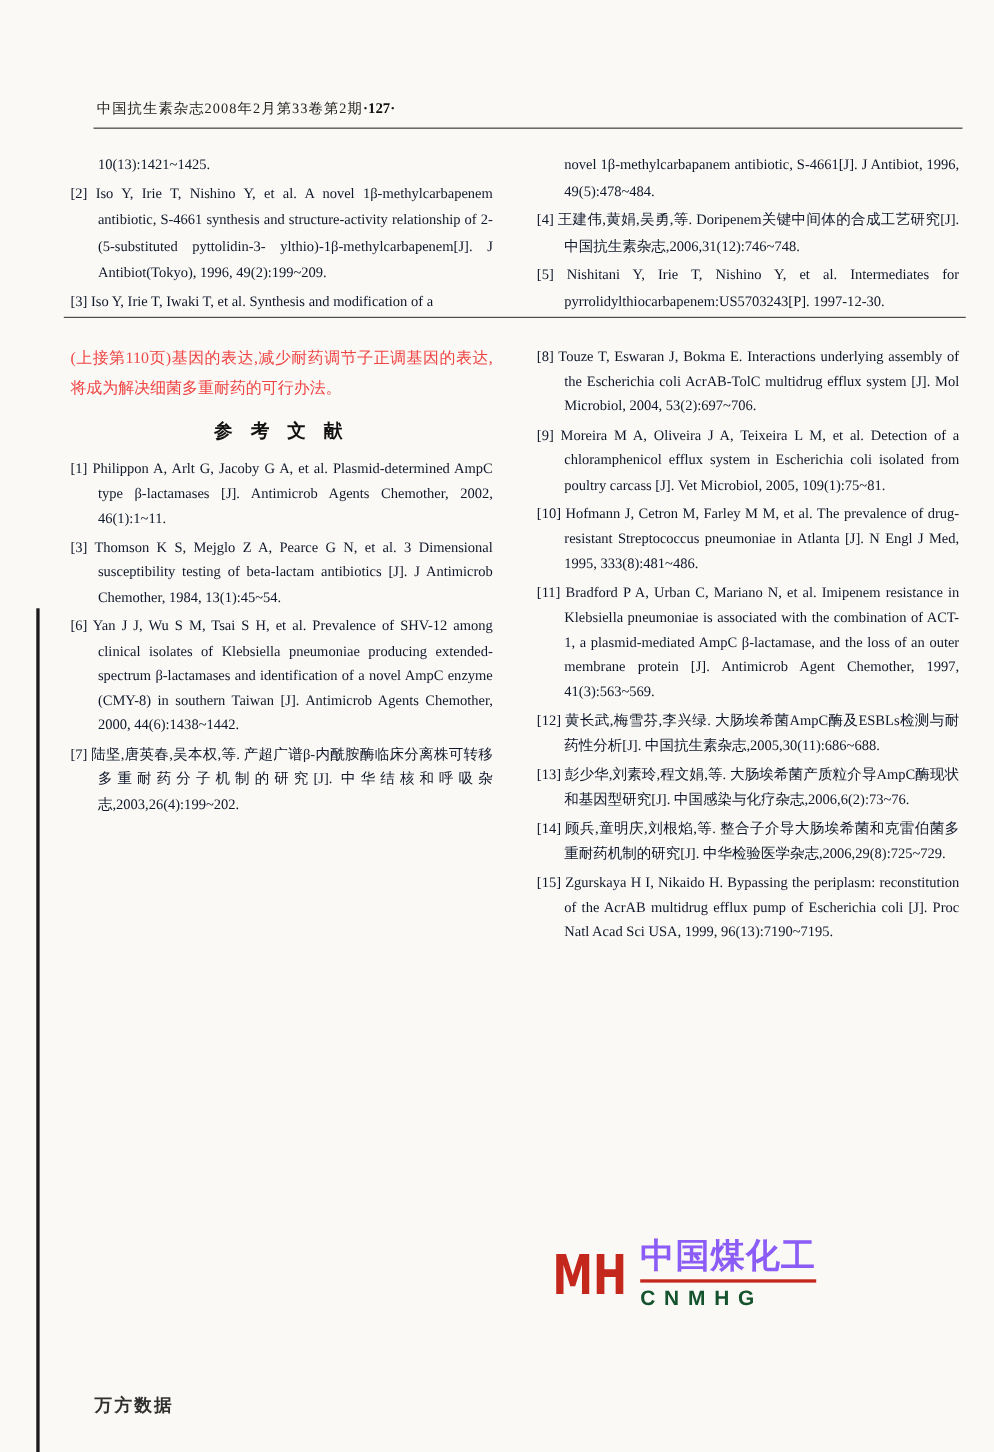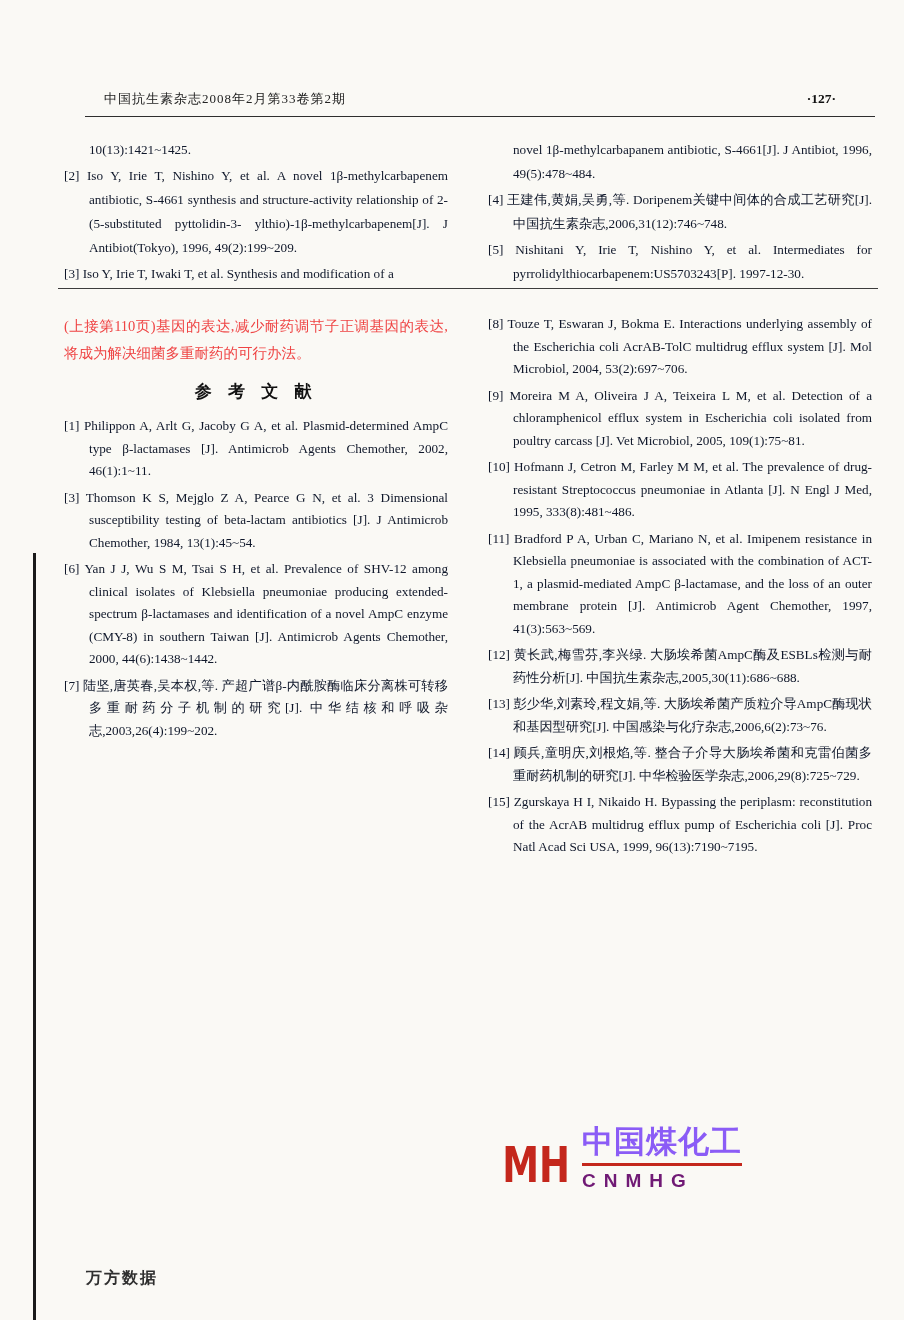--- a/index.html
+++ b/index.html
@@ -10,22 +10,22 @@
     height: 1320px;
     margin: 0 auto;
     background: #faf9f5;
     overflow: hidden;
     font-family: "Liberation Serif", "DejaVu Serif", serif;
     color: #1d1d1d;
   }
 
   
   .header {
-    position: absolute; top: 90px; left: 104px; width: 732px;
-    display: flex; justify-content: space-between; align-items: baseline;
+    position: absolute; top: 90px; left: 88px; width: 732px;
+    display: flex; align-items: baseline;
   }
   .journal { font-size: 13px; letter-spacing: 1px; color: #222; }
   .pageno  { font-size: 13.5px; font-weight: bold; color: #111; }
   .header-rule {
     position: absolute; top: 116px; left: 85px; width: 790px;
     border-top: 1.5px solid #2e2e2e;
   }
 
   
   .cols { position: absolute; left: 64px; width: 808px; display: flex; gap: 40px; }
@@ -51,32 +51,32 @@
     text-align: center; font-size: 17px; font-weight: bold;
     letter-spacing: 6px; margin: 13px 0 12px; color: #111;
   }
 
   .divider {
     position: absolute; top: 288px; left: 58px; width: 820px;
     border-top: 1px solid #3c3c3c;
   }
 
   
-  .logo { position: absolute; top: 1124px; left: 504px; display: flex; gap: 12px; align-items: flex-end; }
+  .logo { position: absolute; top: 1124px; left: 504px; display: flex; gap: 12px; align-items: center; }
   .logo-mark { width: 66px; height: 58px; }
   .logo-right { display: flex; flex-direction: column; }
   .logo-brand {
     font-family: "Liberation Sans", "DejaVu Sans", sans-serif;
     font-size: 31px; font-weight: bold; color: #8b5cf6; letter-spacing: 1px;
     line-height: 36px;
   }
   .logo-rule { height: 3px; background: #c4271c; margin-top: 3px; width: 100%; }
   .logo-sub {
     font-family: "Liberation Sans", "DejaVu Sans", sans-serif;
-    font-size: 19px; font-weight: bold; color: #701a75; letter-spacing: 8px;
+    font-size: 19px; font-weight: bold; color: #14532d; letter-spacing: 8px;
     margin-top: 4px;
   }
 
   
   .watermark {
     position: absolute; left: 86px; top: 1268px;
     font-size: 16px; font-weight: bold; letter-spacing: 2px; color: #2f2f2f;
   }
   .edge-line {
     position: absolute; left: 33px; top: 553px; width: 3px; height: 767px;

